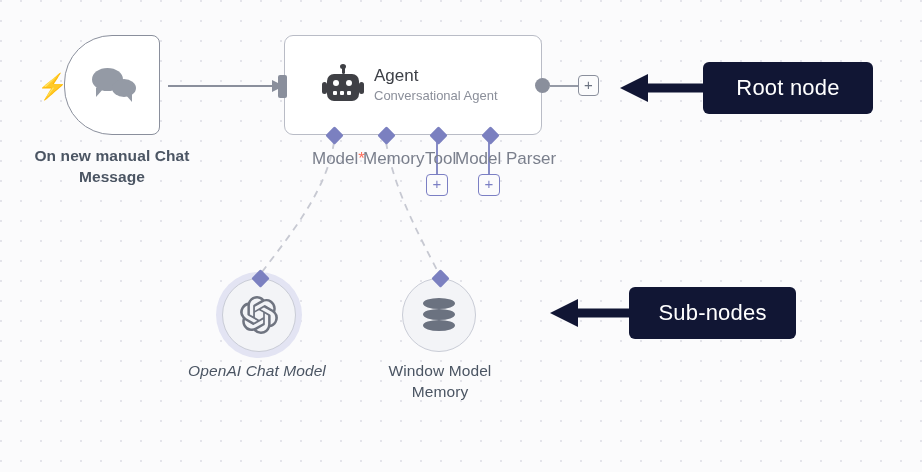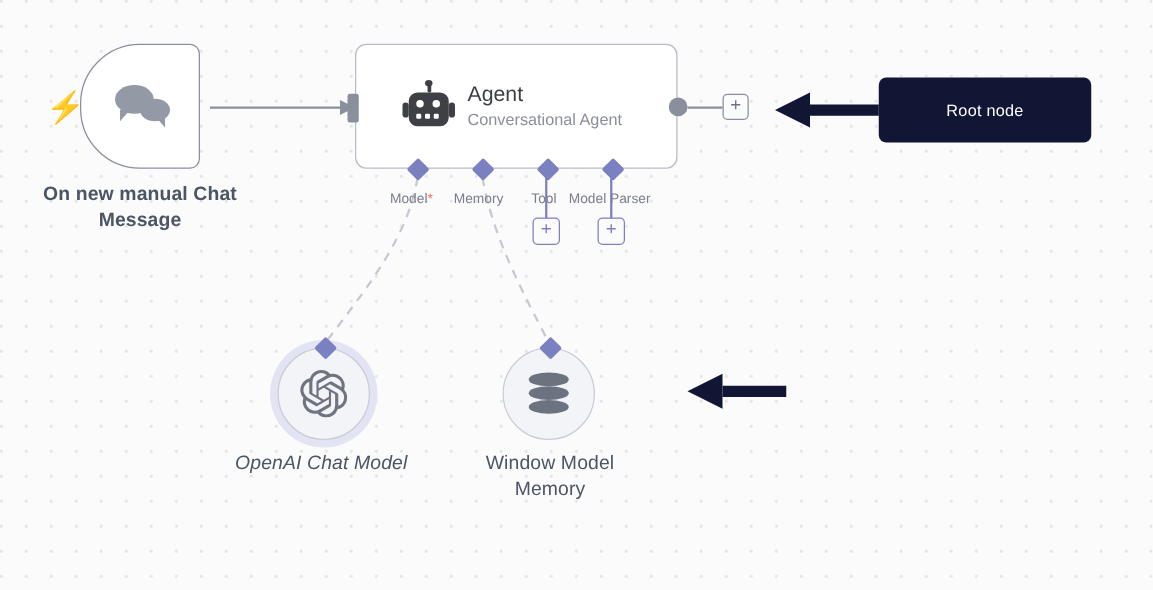--- a/index.html
+++ b/index.html
@@ -132,21 +132,21 @@
   
   .diamond {
     position: absolute;
     width: 13px; height: 13px;
     background: #7b80c0;
     transform: rotate(45deg);
     border-radius: 1.5px;
   }
   .port-label {
     position: absolute;
-    font-size: 11px;
+    font-size: 17px;
     color: #7a7f8c;
     white-space: nowrap;
     line-height: 14px;
   }
   .req { color: #ff6d5a; }
 
   
   .subnode {
     position: absolute;
     width: 74px; height: 74px;
@@ -169,21 +169,21 @@
   .db-icon .ring.r1 { top: 0; }
   .db-icon .ring.r2 { top: 11px; }
   .db-icon .ring.r3 { top: 22px; }
 
   
   .callout {
     position: absolute;
     background: #111634;
     border-radius: 6px;
     color: #ffffff;
-    font-size: 13px;
+    font-size: 22px;
     display: flex; align-items: center; justify-content: center;
     letter-spacing: .2px;
   }
   #callout-root { left: 703px; top: 62px; width: 170px; height: 52px; }
   #callout-sub  { left: 629px; top: 287px; width: 167px; height: 52px; }
 </style>
 </head>
 <body>
 
 <div id="canvas">
@@ -275,14 +275,15 @@
     <div class="db-icon">
       <span class="ring r3"></span>
       <span class="ring r2"></span>
       <span class="ring r1"></span>
     </div>
   </div>
   <div class="node-caption" id="memory-caption">Window Model Memory</div>
   <div class="diamond" style="left:434px; top:272px;"></div>
 
   <div class="callout" id="callout-root">Root node</div>
+  <div class="callout" id="callout-sub">Sub-nodes</div>
 
 </div>
 
 </body></html>

